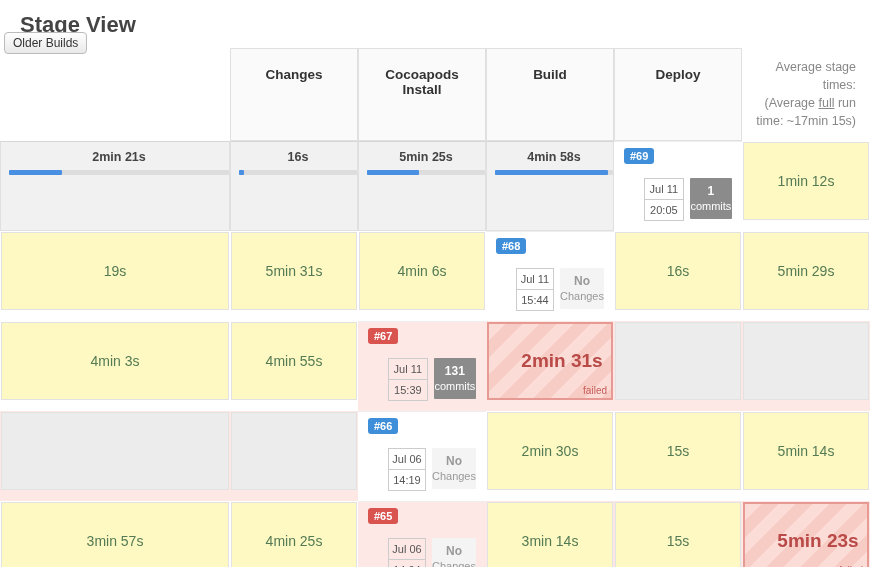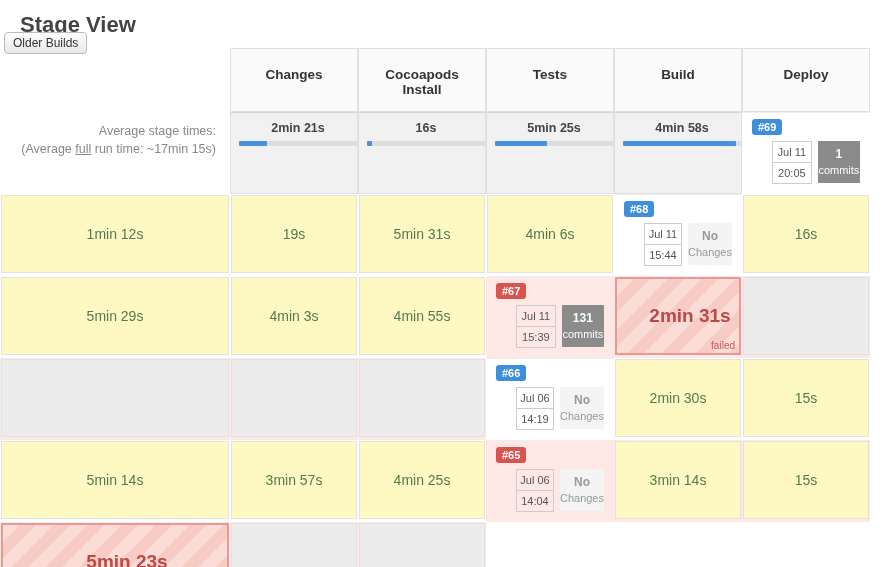--- a/index.html
+++ b/index.html
@@ -87,21 +87,21 @@
     min-height: 80px;
   }
   .build-left.fail-bg { background: #fde8e5; }
   .badge {
     display: inline-block;
     font-size: 11px;
     font-weight: 700;
     color: #fff;
     padding: 2px 6px;
     border-radius: 3px;
-    margin-bottom: 4px;
+    margin-bottom: 12px;
   }
   .badge.blue { background: #3f8ed9; }
   .badge.red  { background: #d9534f; }
   .info-row { display: flex; gap: 6px; align-items: flex-start; margin-top: 2px; margin-left: 20px;}
   .datebox {
     border: 1px solid #ccc;
     width: 52px;
     text-align: center;
     font-size: 11px;
     color: #555;
@@ -164,21 +164,20 @@
 </head>
 <body>
 
 <h1 class="page-title">Stage View</h1>
 <button class="older-builds">Older Builds</button>
 
 <div class="grid" id="grid">
     <div></div>
     <div class="stage-hdr">Changes</div>
     <div class="stage-hdr">Cocoapods Install</div>
-    <div class="stage-hdr">Tests</div>
     <div class="stage-hdr">Build</div>
     <div class="stage-hdr">Deploy</div>
     <div class="avg-left">
       <div>Average stage times:</div>
       <div>(Average <u>full</u> run time: ~17min 15s)</div>
     </div>
     <div class="avg-cell">
       <div>2min 21s</div>
       <div class="bar">
         <div class="fill" style="width:24%"></div>

